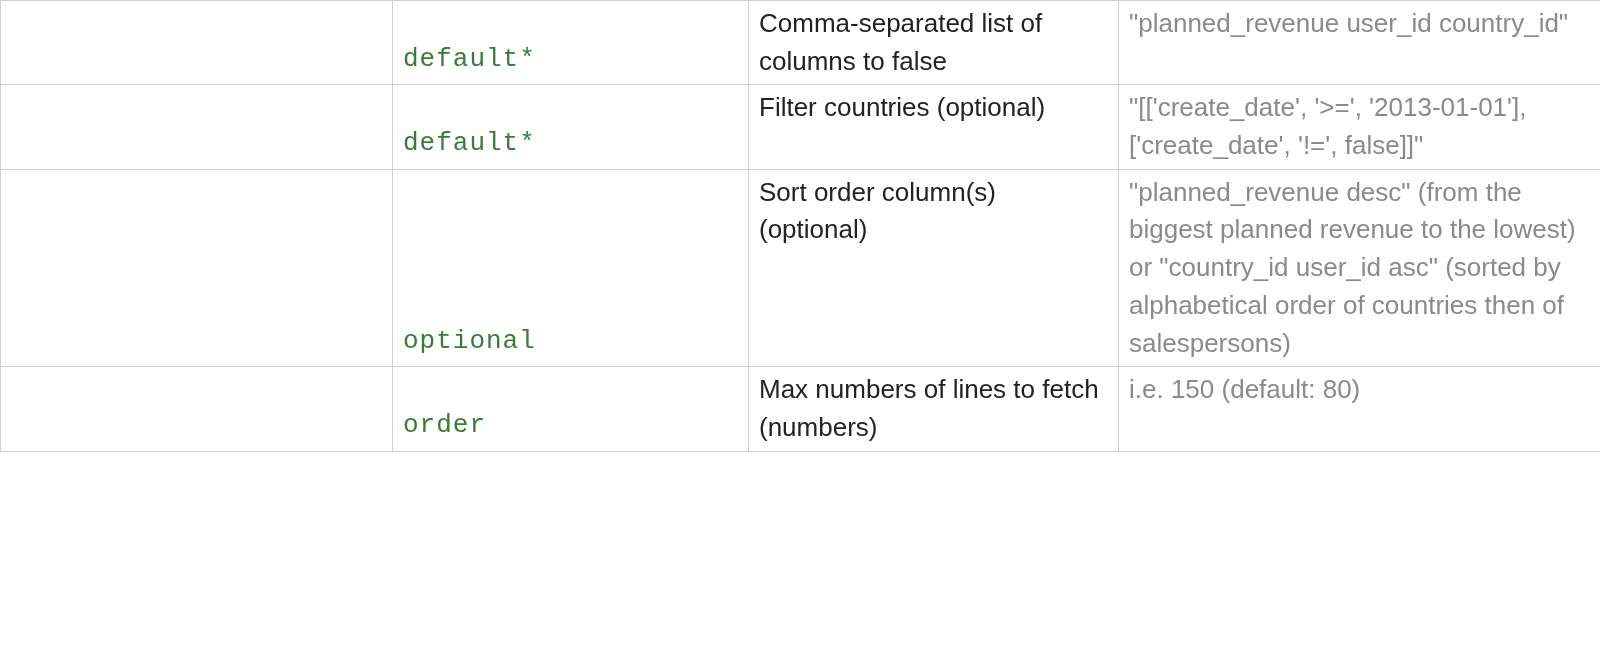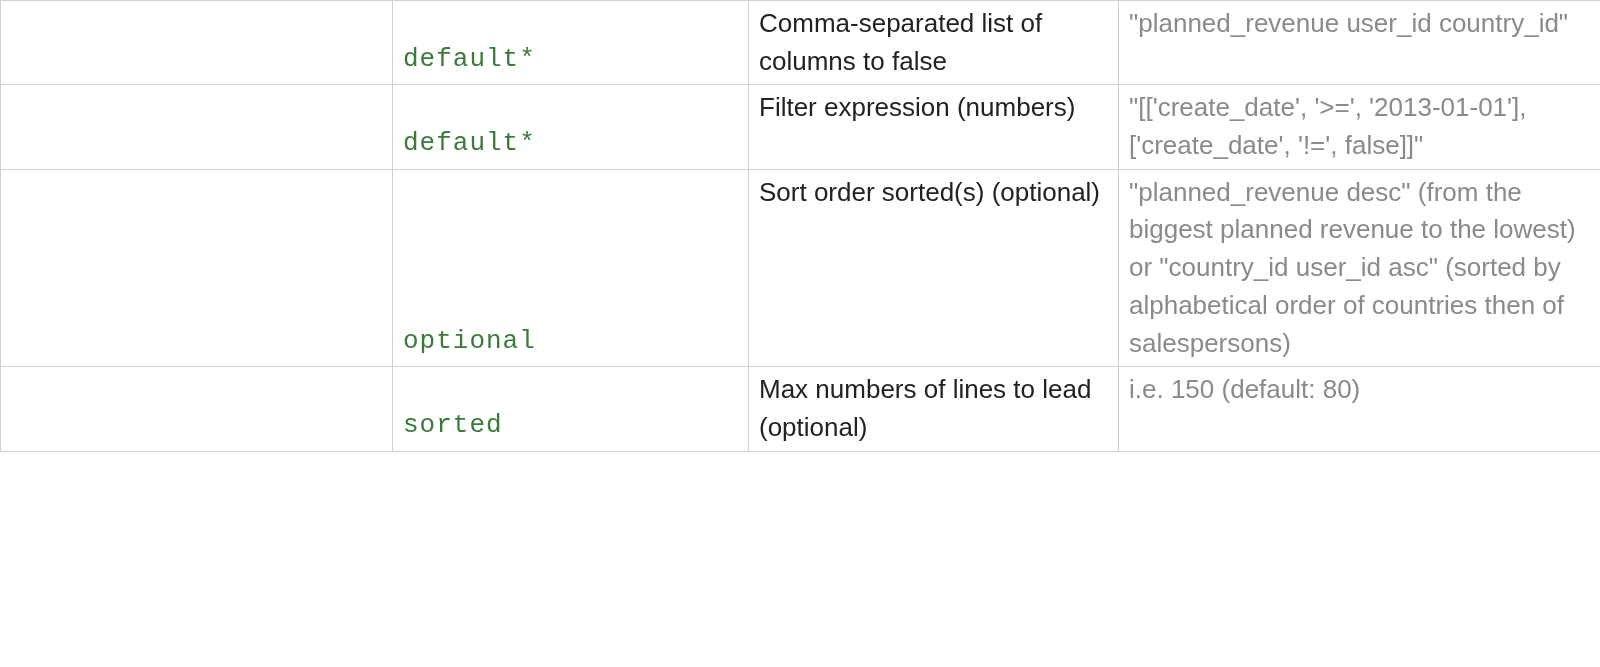--- a/index.html
+++ b/index.html
@@ -52,29 +52,29 @@
   <tbody>
   <tr>
     <td class="col-header"></td>
     <td class="col-param">default*</td>
     <td class="col-desc">Comma-separated list of columns to false</td>
     <td class="col-example">"planned_revenue user_id country_id"</td>
   </tr>
   <tr>
     <td class="col-header"></td>
     <td class="col-param">default*</td>
-    <td class="col-desc">Filter expression (numbers)</td>
+    <td class="col-desc">Filter countries (optional)</td>
     <td class="col-example"> "[['create_date', '&gt;=', '2013-01-01'],['create_date', '!=', false]]"</td>
   </tr>
   <tr>
     <td class="col-header"></td>
     <td class="col-param">optional</td>
-    <td class="col-desc">Sort order sorted(s)  (optional)</td>
+    <td class="col-desc">Sort order column(s)  (optional)</td>
     <td class="col-example">"planned_revenue desc" (from the biggest planned revenue to the lowest)<br>or "country_id user_id asc" (sorted by alphabetical order of countries then of salespersons)</td>
   </tr>
   <tr>
     <td class="col-header"></td>
-    <td class="col-param">sorted</td>
-    <td class="col-desc">Max numbers of lines to lead (optional)</td>
+    <td class="col-param">order</td>
+    <td class="col-desc">Max numbers of lines to fetch (numbers)</td>
     <td class="col-example">i.e. 150  (default: 80)</td>
   </tr>
 </tbody>
   </table>
 
 </body></html>

